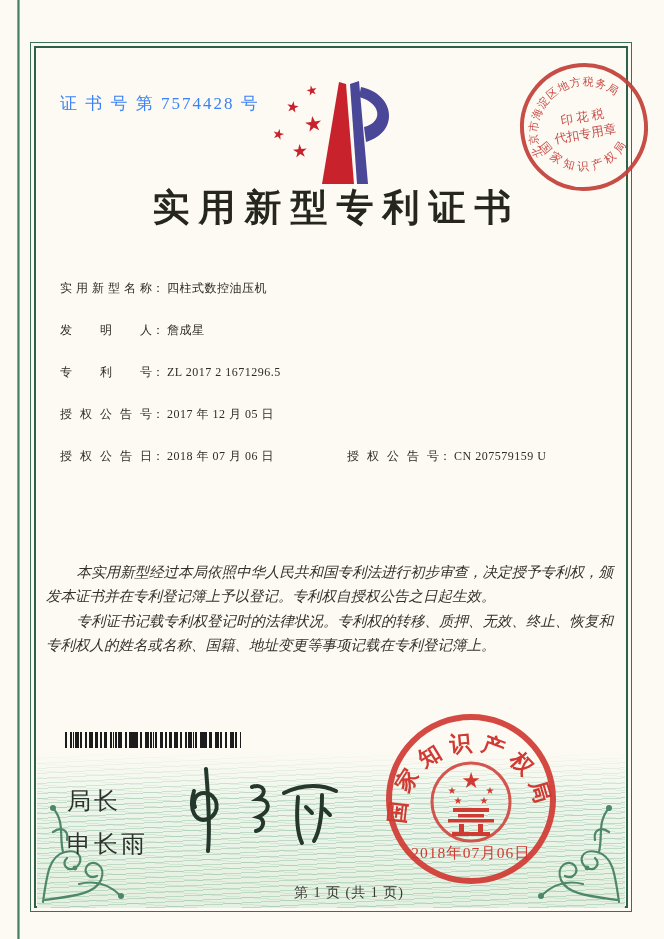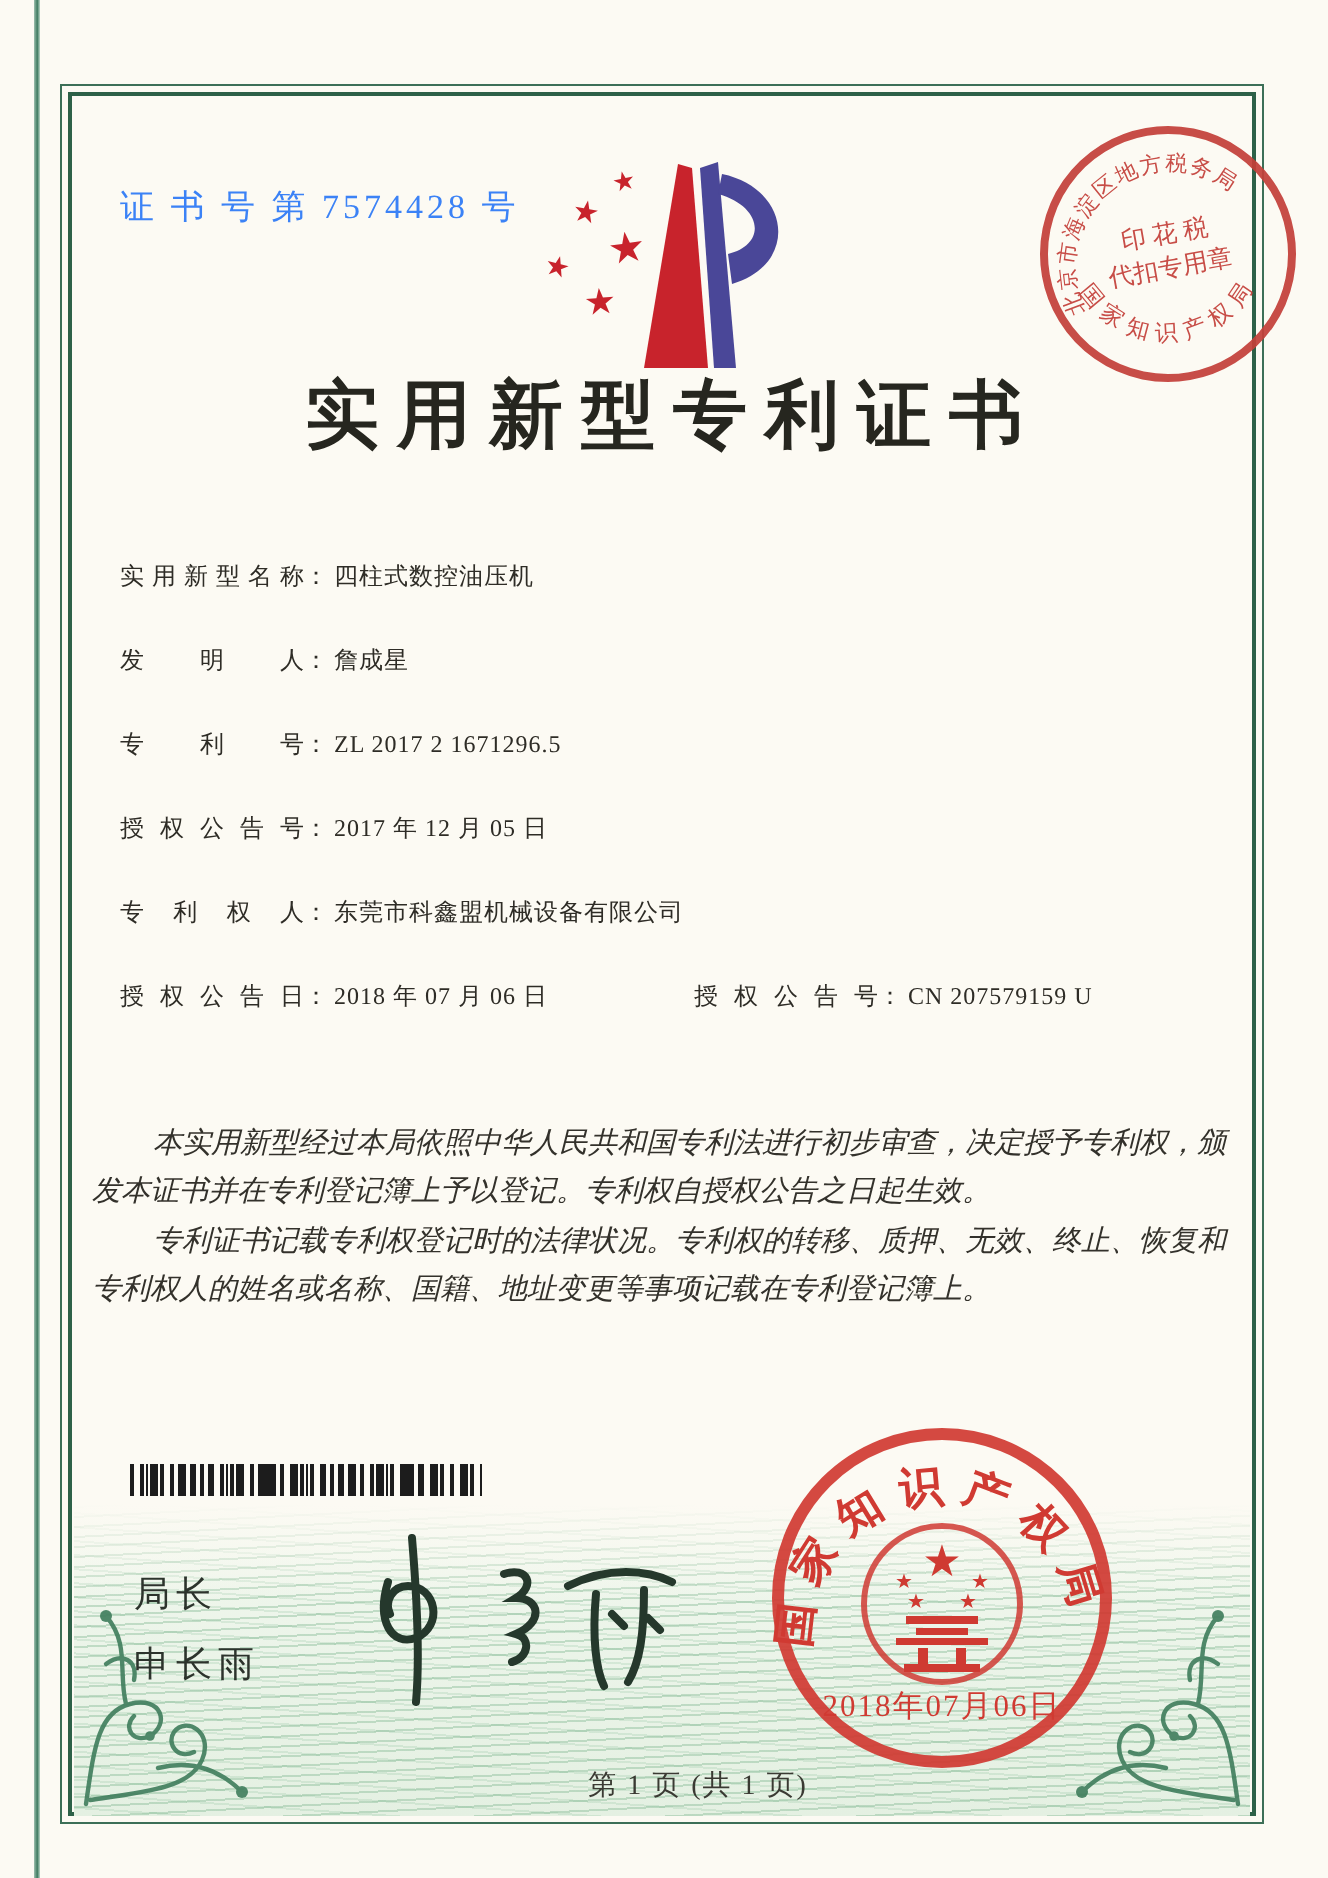--- a/index.html
+++ b/index.html
@@ -60,21 +60,21 @@
     font-size:14.5px; line-height:1.66; color:#33312b; }
   .bodytext p { text-indent:2.1em; margin-bottom:1px; }
 
   .barcode { position:absolute; left:65px; top:732px; width:176px; height:16px;
     background:
       repeating-linear-gradient(90deg,#1c1c1c 0 2px, transparent 2px 5px),
       repeating-linear-gradient(90deg,#1c1c1c 0 1px, transparent 1px 8px),
       repeating-linear-gradient(90deg, transparent 0 11px, #1c1c1c 11px 14px);
   }
 
-  .director { position:absolute; left:67px; top:785px; font-size:18px; color:#2c332c; letter-spacing:3px; }
+  .director { position:absolute; left:67px; top:785px; font-size:24px; color:#2c332c; letter-spacing:3px; }
   .director div { margin-bottom:11px; }
   .signature { position:absolute; left:172px; top:763px; width:168px; height:90px; }
 
   .seal { position:absolute; left:380px; top:710px; width:182px; height:182px; }
 
   .footer { position:absolute; left:0; top:884px; width:100%; text-align:center;
     font-size:14px; color:#3a3a33; letter-spacing:1px;padding-left:34px; }
 
   svg text { font-family:"Liberation Serif","DejaVu Serif",serif; }
 </style>
@@ -160,24 +160,20 @@
     <span class="flabel">发明人</span><span>：</span>
     <span class="fvalue">詹成星</span>
   </div>
   <div class="frow">
     <span class="flabel">专利号</span><span>：</span>
     <span class="fvalue">ZL 2017 2 1671296.5</span>
   </div>
   <div class="frow">
     <span class="flabel">授权公告号</span><span>：</span>
     <span class="fvalue">2017 年 12 月 05 日</span>
-  </div>
-  <div class="frow">
-    <span class="flabel">专利权人</span><span>：</span>
-    <span class="fvalue">东莞市科鑫盟机械设备有限公司</span>
   </div>
   <div class="frow grant-row">
     <span class="seg1">
       <span class="flabel">授权公告日</span><span>：</span>
       <span class="fvalue">2018 年 07 月 06 日</span>
     </span>
     <span class="seg2">
       <span class="flabel">授权公告号</span><span>：</span>
       <span class="fvalue">CN 207579159 U</span>
     </span>

